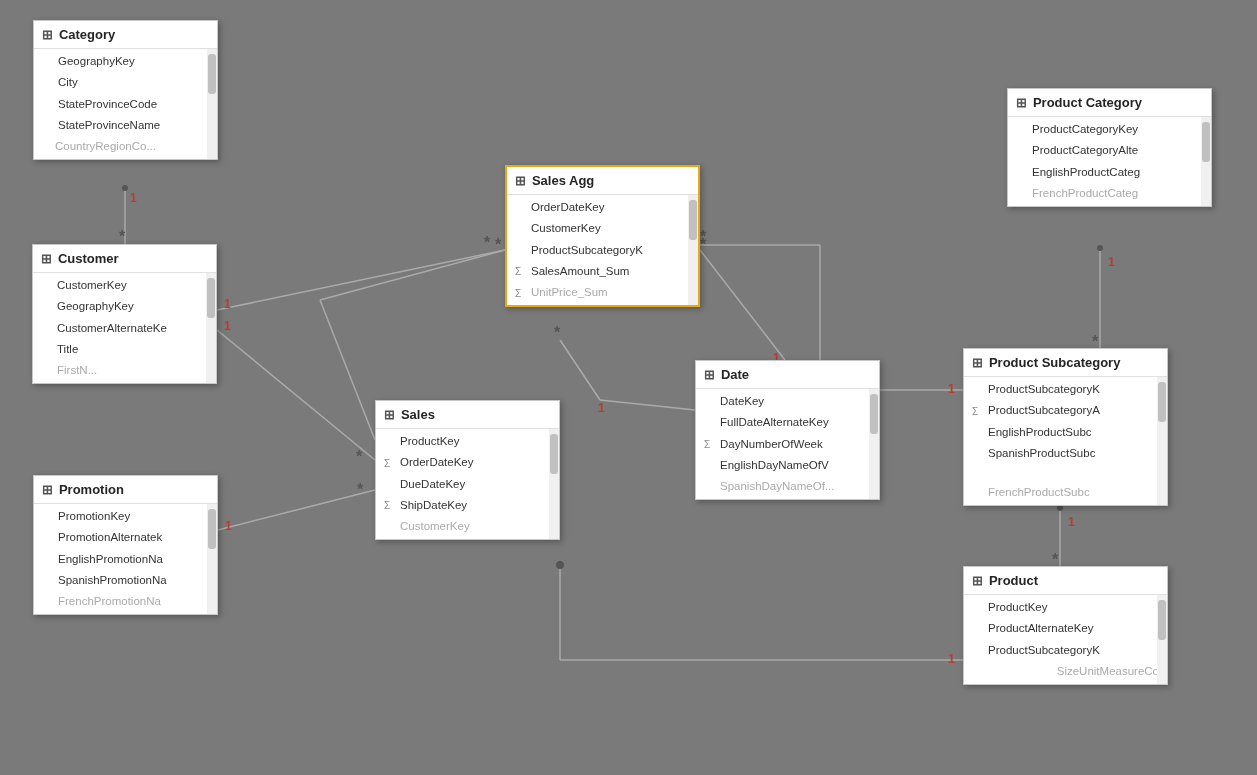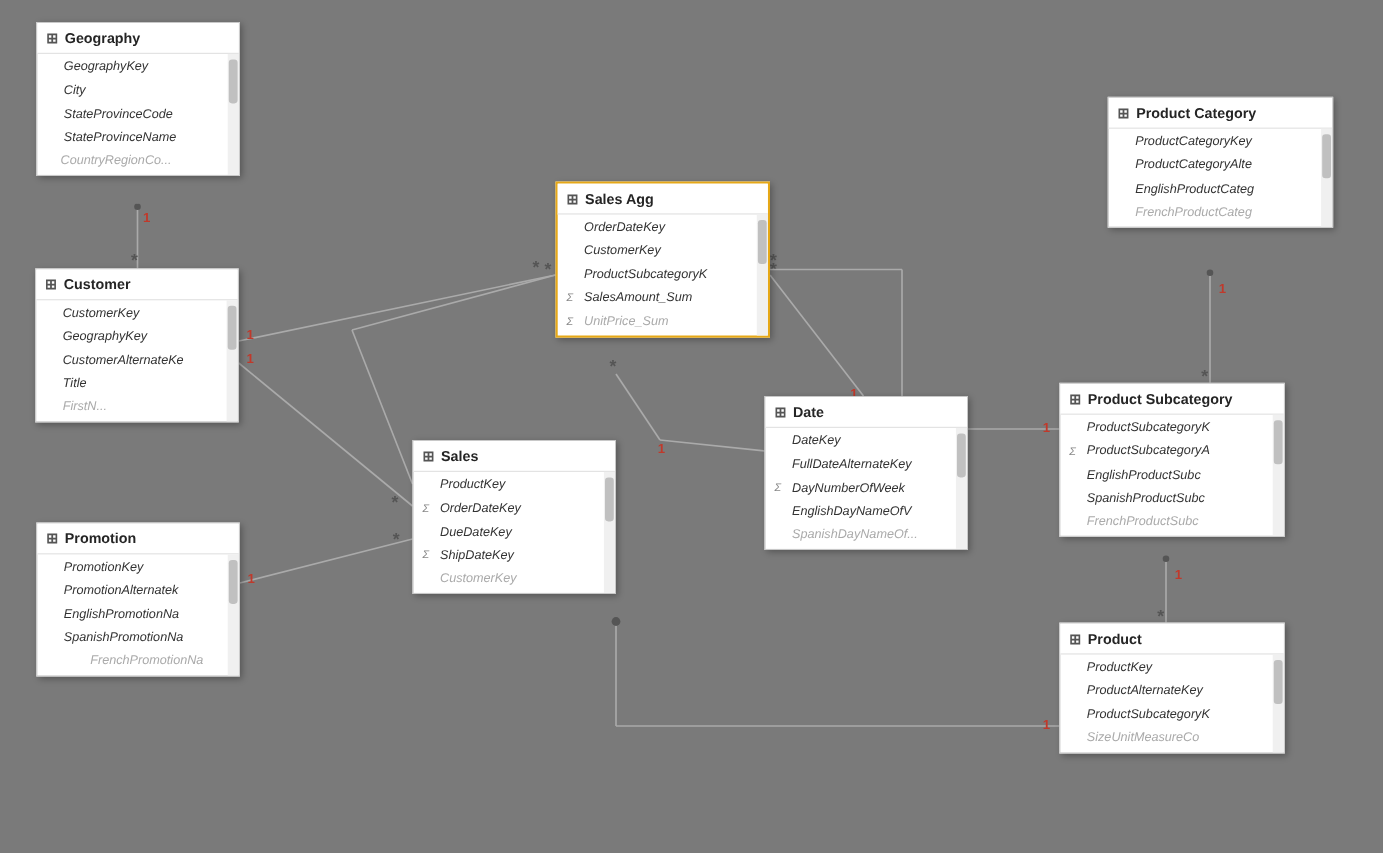--- a/index.html
+++ b/index.html
@@ -48,21 +48,20 @@
       align-items: center;
       justify-content: center;
       margin-right: 6px;
       color: #555;
       font-size: 13px;
     }
 
     .table-body {
       padding: 2px 0;
       position: relative;
-      font-style: italic;
     }
 
     .table-field {
       padding: 2px 8px 2px 24px;
       font-size: 11.5px;
       color: #333;
       white-space: nowrap;
       overflow: hidden;
       text-overflow: ellipsis;
       line-height: 1.5;
@@ -172,21 +171,21 @@
     <line x1="560" y1="565" x2="560" y2="660" class="connector-line"></line>
     <line x1="560" y1="660" x2="963" y2="660" class="connector-line"></line>
     <circle cx="560" cy="565" r="4" fill="#555"></circle>
     <text x="948" y="663" fill="#c0392b" font-size="12" font-weight="bold">1</text>
 
   </svg>
 
   <div class="table-card" style="left:33px; top:20px;">
     <div class="table-header">
       <span class="table-icon">⊞</span>
-      <span>Geography</span>
+      <span>Category</span>
     </div>
     <div class="table-body">
       <div class="table-field">GeographyKey</div>
       <div class="table-field">City</div>
       <div class="table-field">StateProvinceCode</div>
       <div class="table-field">StateProvinceName</div>
       <div class="table-field" style="color:#aaa;padding-left:21px;">CountryRegionCo...</div>
       <div class="scrollbar-track">
           <div class="scrollbar-thumb"></div>
         </div>
@@ -213,21 +212,21 @@
   <div class="table-card" style="left:33px; top:475px;">
     <div class="table-header">
       <span class="table-icon">⊞</span>
       <span>Promotion</span>
     </div>
     <div class="table-body">
       <div class="table-field">PromotionKey</div>
       <div class="table-field">PromotionAlternatek</div>
       <div class="table-field">EnglishPromotionNa</div>
       <div class="table-field">SpanishPromotionNa</div>
-      <div class="table-field" style="color:#aaa;margin-left:24px;">FrenchPromotionNa</div>
+      <div class="table-field" style="color:#aaa;">FrenchPromotionNa</div>
       <div class="scrollbar-track">
           <div class="scrollbar-thumb"></div>
         </div>
     </div>
   </div>
 
   <div class="table-card selected" style="left:505px; top:165px; width:195px;">
     <div class="table-header">
       <span class="table-icon">⊞</span>
       <span>Sales Agg</span>
@@ -315,36 +314,36 @@
       <span>Product Subcategory</span>
     </div>
     <div class="table-body">
       <div class="table-field">ProductSubcategoryK</div>
       <div class="table-field">
         <span class="field-icon">Σ</span>
         ProductSubcategoryA
       </div>
       <div class="table-field">EnglishProductSubc</div>
       <div class="table-field">SpanishProductSubc</div>
-      <div class="table-field" style="color:#aaa;">FrenchProductSubc</div>
+      <div class="table-field" style="color:#aaa;margin-top:18px;">FrenchProductSubc</div>
       <div class="scrollbar-track">
           <div class="scrollbar-thumb"></div>
         </div>
     </div>
   </div>
 
   <div class="table-card" style="left:963px; top:566px; width:205px;">
     <div class="table-header">
       <span class="table-icon">⊞</span>
       <span>Product</span>
     </div>
     <div class="table-body">
       <div class="table-field">ProductKey</div>
       <div class="table-field">ProductAlternateKey</div>
       <div class="table-field">ProductSubcategoryK</div>
-      <div class="table-field" style="color:#aaa;">SizeUnitMeasureCo</div>
+      <div class="table-field" style="color:#aaa;text-align:right;">SizeUnitMeasureCo</div>
       <div class="scrollbar-track">
           <div class="scrollbar-thumb"></div>
         </div>
     </div>
   </div>
 
 </div>
 
 </body></html>

